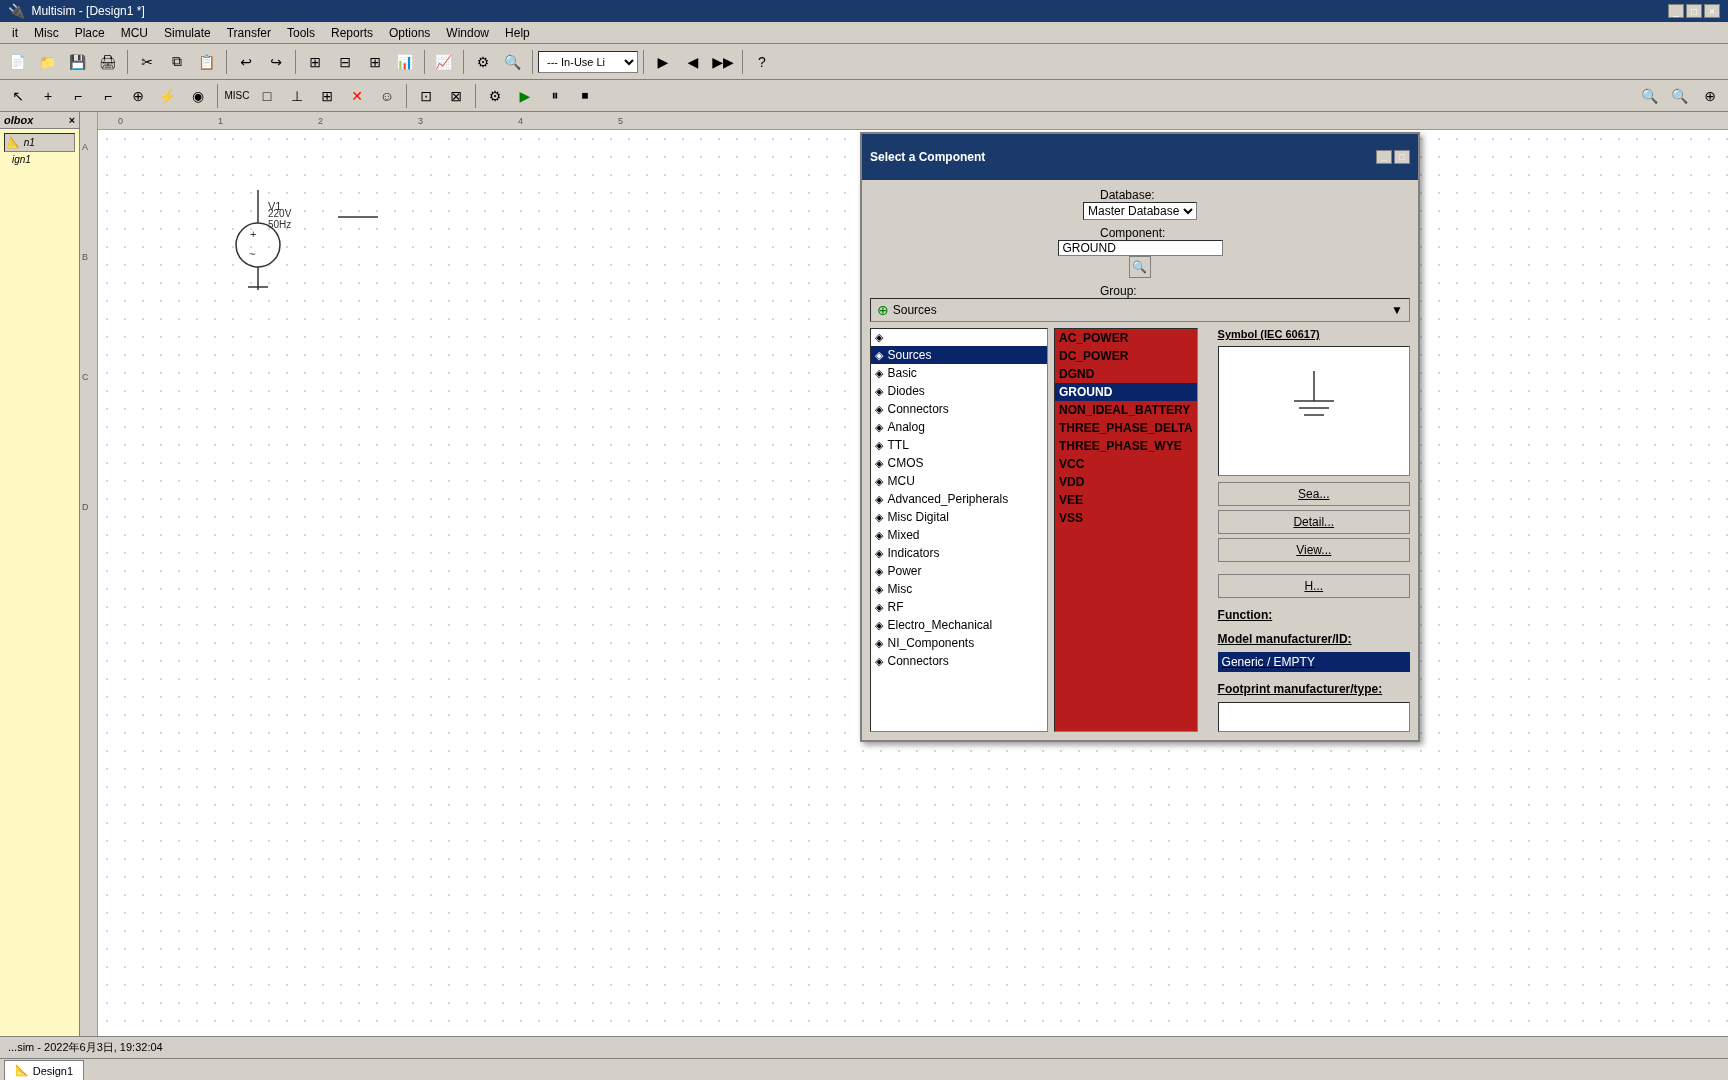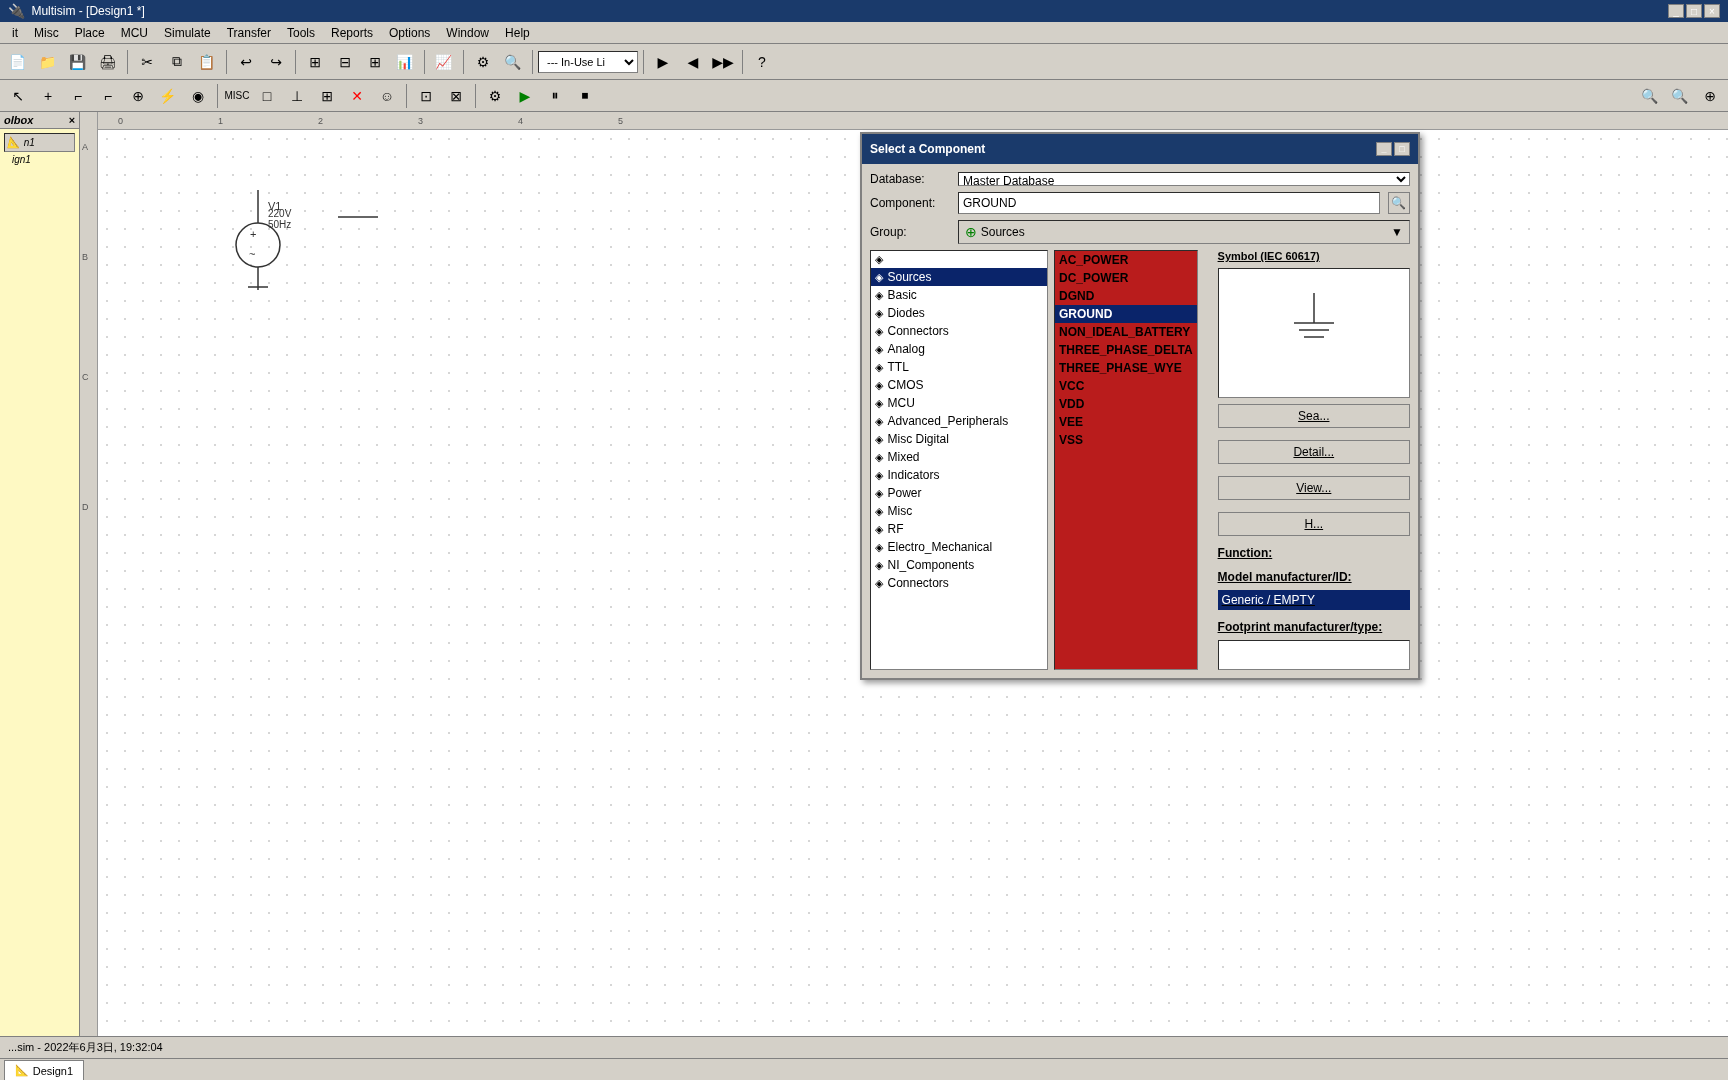--- a/index.html
+++ b/index.html
@@ -125,33 +125,33 @@
       top: 20px;
       left: 860px;
       width: 560px;
       background: #d4d0c8;
       border: 2px solid #808080;
       box-shadow: 3px 3px 6px rgba(0,0,0,0.4);
     }
     .dialog-title {
       background: #1a3a6b;
       color: white;
-      padding: 8px 8px;
+      padding: 16px 8px;
       font-size: 12px;
       font-weight: bold;
       display: flex;
       align-items: center;
       justify-content: space-between;
     }
     .dialog-controls { display: flex; gap: 2px; }
     .dialog-btn { width: 16px; height: 14px; background: #d4d0c8; border: 1px solid #808080; font-size: 9px; display: flex; align-items: center; justify-content: center; cursor: pointer; }
 
     .dialog-body { padding: 8px; }
 
-    .form-row { display: flex; align-items: center; margin-bottom: 6px; gap: 8px; }
+    .form-row { display: flex; align-items: center; margin-bottom: 6px; gap: 0; flex-direction: column; }
     .form-label { font-size: 12px; min-width: 80px; }
     .form-select {
       height: 14px;
       border: 1px inset #808080;
       background: white;
       font-size: 12px;
       flex: 1;
     }
     .form-input {
       height: 22px;
@@ -220,21 +220,21 @@
       text-decoration: underline;
     }
     .symbol-box {
       border: 1px inset #808080;
       background: white;
       height: 130px;
       display: flex;
       align-items: center;
       justify-content: center;
     }
-    .right-btns { display: flex; flex-direction: column; gap: 12px; }
+    .right-btns { display: flex; flex-direction: column; gap: 4px; }
     .right-btn {
       height: 24px;
       background: #d4d0c8;
       border: 1px solid #808080;
       font-size: 12px;
       cursor: pointer;
       text-align: center;
       display: flex;
       align-items: center;
       justify-content: center;

